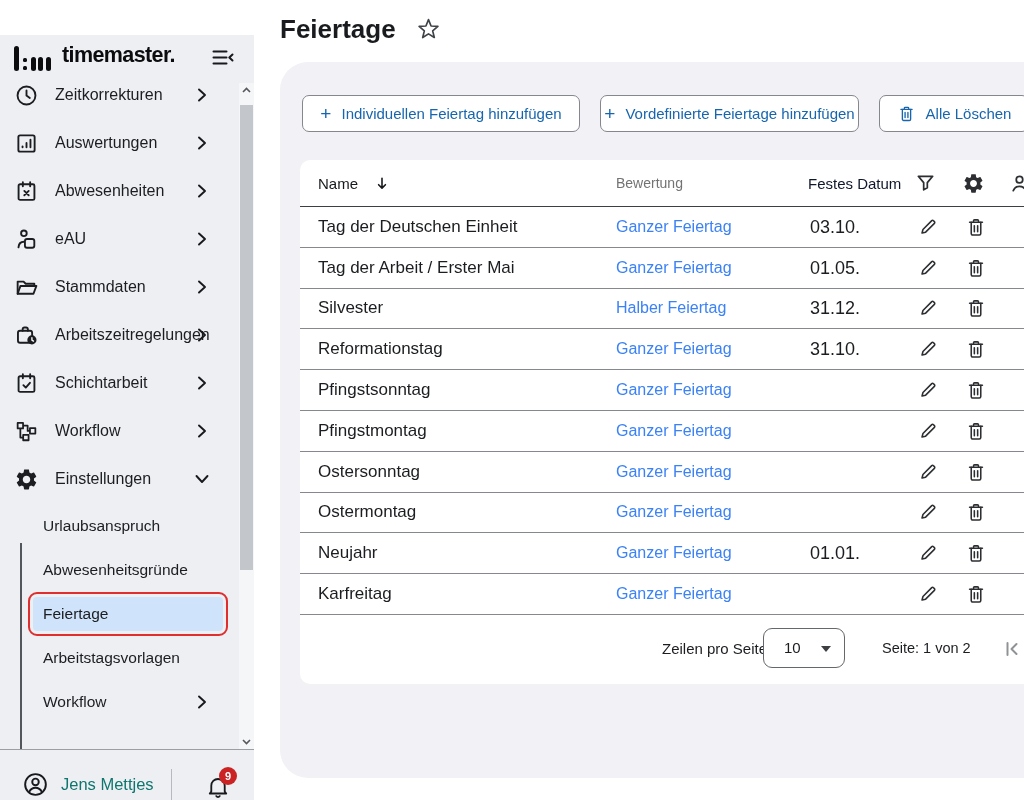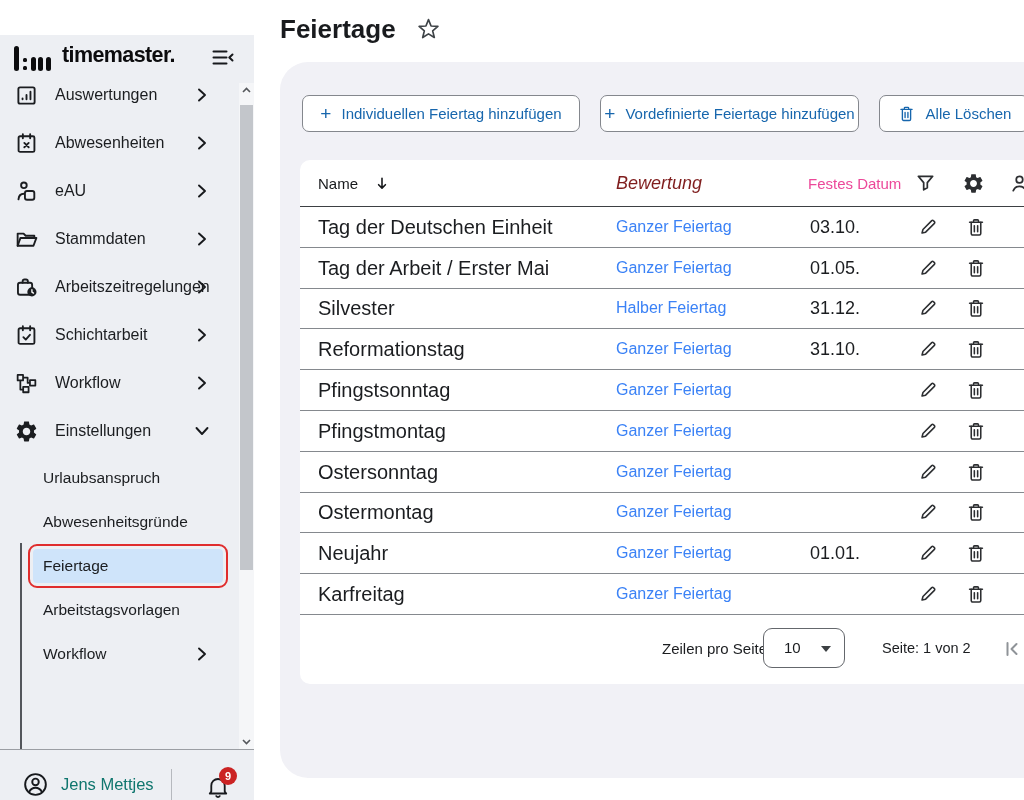--- a/index.html
+++ b/index.html
@@ -55,27 +55,27 @@
   .card { position:absolute; left:26px; top:62px; width:780px; height:716px; background:#f1f1f6; border-radius:28px; }
 
   .toolbar { position:absolute; left:22px; top:33px; display:flex; }
   .tb-btn { height:37px; background:#ffffff; border:1px solid #84878d; border-radius:7px; display:flex; align-items:center; justify-content:center; gap:10px; font-size:15px; color:#1766ad; cursor:pointer; padding:0 16px; white-space:nowrap; }
   .tb-btn + .tb-btn { margin-left:20px; }
   .tb-btn .plus { font-size:19px; font-weight:400; line-height:1; color:#1766ad; }
 
   .panel { position:absolute; left:20px; top:98px; width:740px; height:524px; background:#ffffff; border-radius:10px; }
   .thead { position:relative; height:47px; border-bottom:1.5px solid #3d4043; }
   .thead .hname { position:absolute; left:18px; top:50%; transform:translateY(-50%); font-size:15px; color:#17191c; display:flex; align-items:center; gap:17px; background:none; border:none; cursor:pointer; }
-  .thead .hbew  { position:absolute; left:316px; top:50%; transform:translateY(-50%); font-size:18px; color:#7f1d1d;font-style:italic; }
-  .thead .hdate { position:absolute; left:508px; top:50%; transform:translateY(-50%); font-size:15px; color:#ec4899; }
+  .thead .hbew  { position:absolute; left:316px; top:50%; transform:translateY(-50%); font-size:14px; color:#737373; }
+  .thead .hdate { position:absolute; left:508px; top:50%; transform:translateY(-50%); font-size:15px; color:#0f172a; }
   .hicon { position:absolute; top:50%; transform:translateY(-50%); width:24px; height:24px; background:none; border:none; cursor:pointer; padding:0; }
   .h-filter { left:614px; } .h-gear { left:662px; } .h-person { left:708px; }
 
   .trow { position:relative; height:40.8px; border-bottom:1px solid #85898e; }
-  .trow .c-name { position:absolute; left:18px;  top:50%; transform:translateY(-50%); font-size:20px; color:#1b1d20; white-space:nowrap; }
+  .trow .c-name { position:absolute; left:18px;  top:50%; transform:translateY(-50%); font-size:17px; color:#1b1d20; white-space:nowrap; }
   .trow .c-bew  { position:absolute; left:316px; top:50%; transform:translateY(-50%); font-size:16px; color:#3b82f6; }
   .trow .c-date { position:absolute; left:510px; top:50%; transform:translateY(-50%); font-size:18px; color:#1b1d20; }
   .row-btn { position:absolute; top:50%; transform:translateY(-50%); width:24px; height:24px; background:none; border:none; cursor:pointer; padding:0; }
   .c-edit { left:617px; } .c-del { left:665px; }
 
   .tfoot { position:relative; height:66px; }
   .rpp-label { position:absolute; left:362px; top:50%; transform:translateY(-50%); font-size:15px; color:#1b1d20; }
   .rpp-select { position:absolute; left:463px; top:13px; width:82px; height:40px; background:#ffffff; border:1px solid #64676c; border-radius:9px; cursor:pointer; display:flex; align-items:center; }
   .rpp-value { margin-left:20px; font-size:15px; color:#1b1d20; }
   .rpp-caret { position:absolute; right:13px; top:17px; width:0; height:0; border-left:5.5px solid transparent; border-right:5.5px solid transparent; border-top:6px solid #3c4043; }
@@ -125,20 +125,32 @@
       <span class="logo-text">timemaster.</span>
       <button class="collapse-btn">
         <svg viewBox="0 0 24 24" width="26" height="24" fill="none" stroke="#17191c" stroke-width="2" stroke-linecap="round" stroke-linejoin="round">
           <path d="M2.5 5.5h13M2.5 11.5h13M2.5 17.5h13"></path>
             <path d="M21.5 8.5l-3.2 3 3.2 3"></path>
         </svg>
       </button>
     </div>
 
     <nav class="nav">
+      <button class="nav-item">
+        <span class="nico">
+          <svg viewBox="0 0 24 24" width="25" height="25" fill="none" stroke="#1b1d20" stroke-width="1.8" stroke-linecap="round">
+              <circle cx="12" cy="12" r="8.6"></circle>
+              <path d="M12 7.2V12l3.2 2.3"></path>
+            </svg>
+        </span>
+        <span class="nlabel">Zeitkorrekturen</span>
+        <svg class="nchev">
+            <use href="#i-chev-right"></use>
+          </svg>
+      </button>
 
       <button class="nav-item">
         <span class="nico">
           <svg viewBox="0 0 24 24" width="25" height="25" fill="none" stroke="#1b1d20" stroke-width="1.8" stroke-linecap="round" stroke-linejoin="round">
               <rect x="4.2" y="4.2" width="15.6" height="15.6" rx="1.6"></rect>
               <path d="M8.2 15.6v-.9M12 15.6v-4.2M15.8 15.6V8.4"></path>
             </svg>
         </span>
         <span class="nlabel">Auswertungen</span>
         <svg class="nchev">

